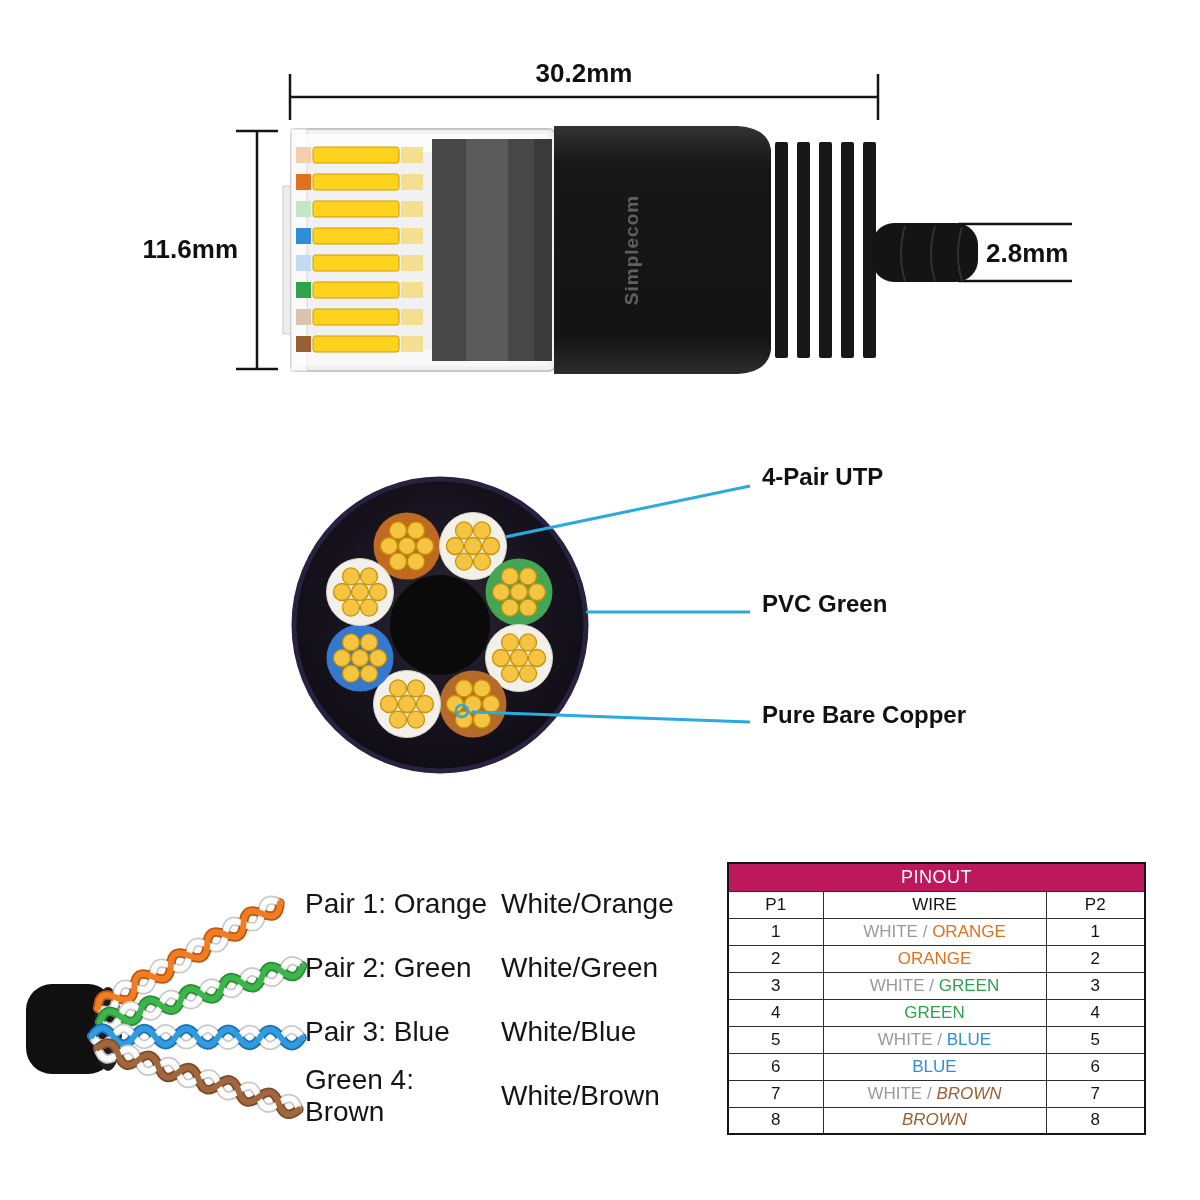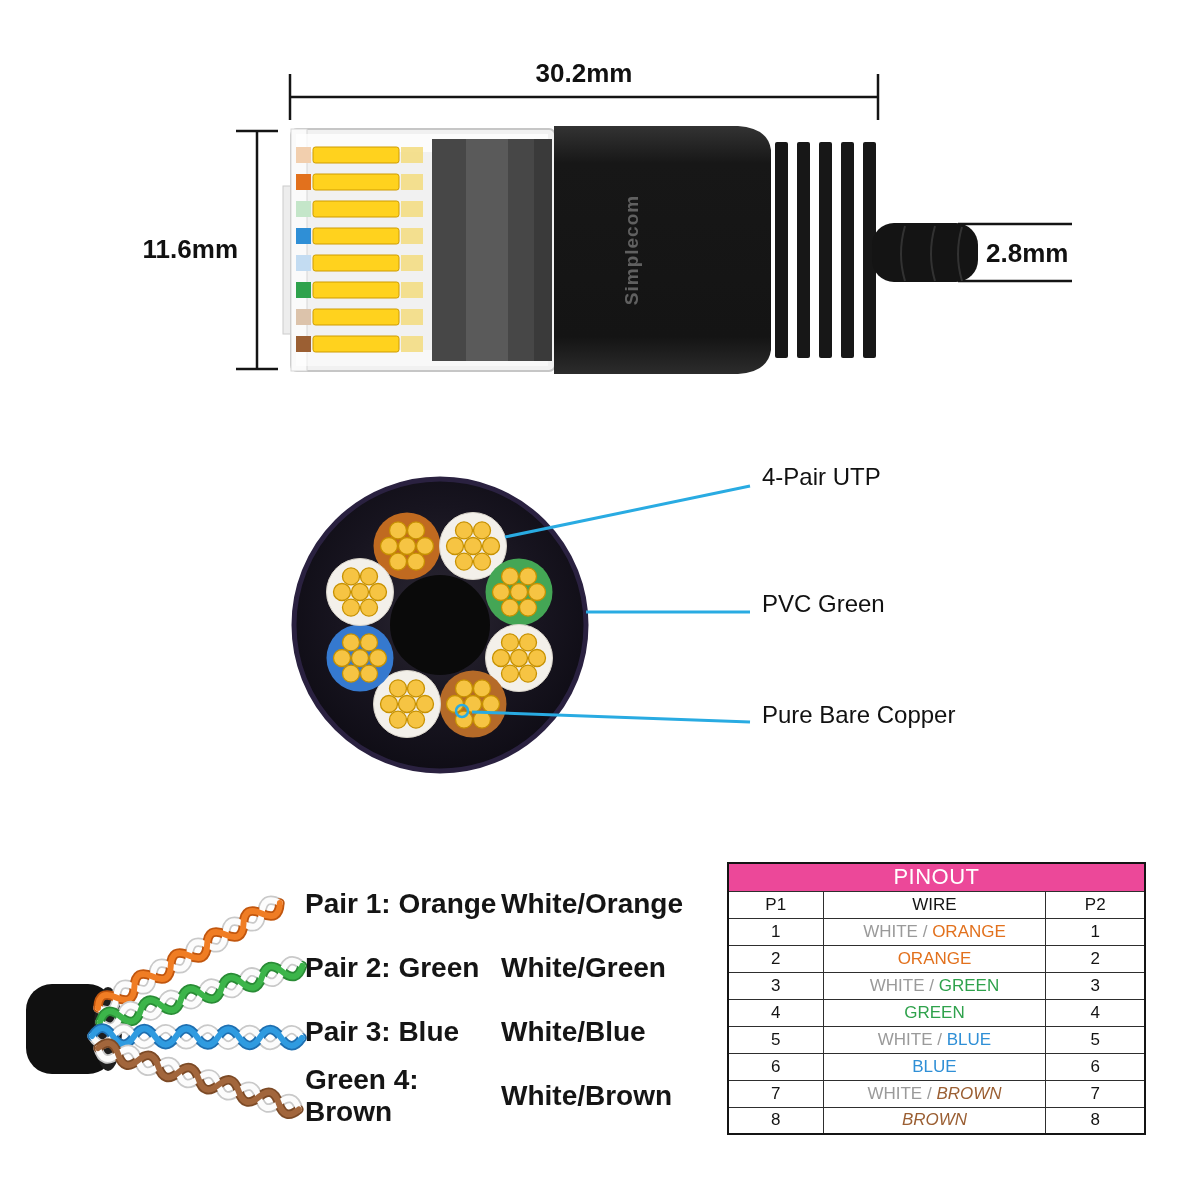--- a/index.html
+++ b/index.html
@@ -13,37 +13,37 @@
   
   .dim-label { position:absolute; font-weight:bold; font-size:26px; color:#111; }
   #dim-width  { left:484px; top:58px; width:200px; text-align:center; }
   #dim-height { left:104px; top:234px; width:134px; text-align:right; }
   #dim-cable  { left:986px; top:238px; }
 
   .brand { position:absolute; left:550px; top:239px; width:164px; text-align:center;
            transform:rotate(-90deg); color:#606060; font-weight:bold; font-size:19px;
            letter-spacing:1px; }
 
-  .xs-label { position:absolute; font-weight:normal; font-size:24px; color:#111; }
+  .xs-label { position:absolute; font-weight:bold; font-size:24px; color:#111; }
   #label-utp    { left:762px; top:463px; }
   #label-jacket { left:762px; top:590px; }
   #label-copper { left:762px; top:701px; }
 
   
-  .pairs { position:absolute; left:305px; top:872px;font-weight:bold; }
+  .pairs { position:absolute; left:305px; top:872px; }
   .pair-row { display:flex; height:64px; align-items:center; font-size:28px; color:#151515; }
   .pair-name { width:196px; }
 
   
   .pinout { position:absolute; left:727px; top:862px; width:419px;
             border-collapse:collapse; border:2px solid #141414;
             font-size:17px; color:#141414; table-layout:fixed; }
   .pinout th, .pinout td { border:1px solid #2e2e2e; text-align:center;
             font-weight:normal; height:27px; padding:0 2px; white-space:nowrap; }
-  .pinout .title-cell { background:#ec4899; color:#ffffff; font-size:22px;
+  .pinout .title-cell { background:#be185d; color:#ffffff; font-size:18px;
             letter-spacing:.5px; height:28px; }
   .col-p1 { width:95px; } .col-p2 { width:99px; }
   .wire-gray { color:var(--gray); }
   [data-color="orange"] { color:var(--orange); }
   [data-color="green"]  { color:var(--green); }
   [data-color="blue"]   { color:var(--blue);margin-top:33px; }
   [data-color="brown"]  { color:var(--brown);font-style:italic; }
 
   
   .tw-wu { fill:none; stroke:#c9c9c9; stroke-width:9.5; stroke-linecap:round; }

